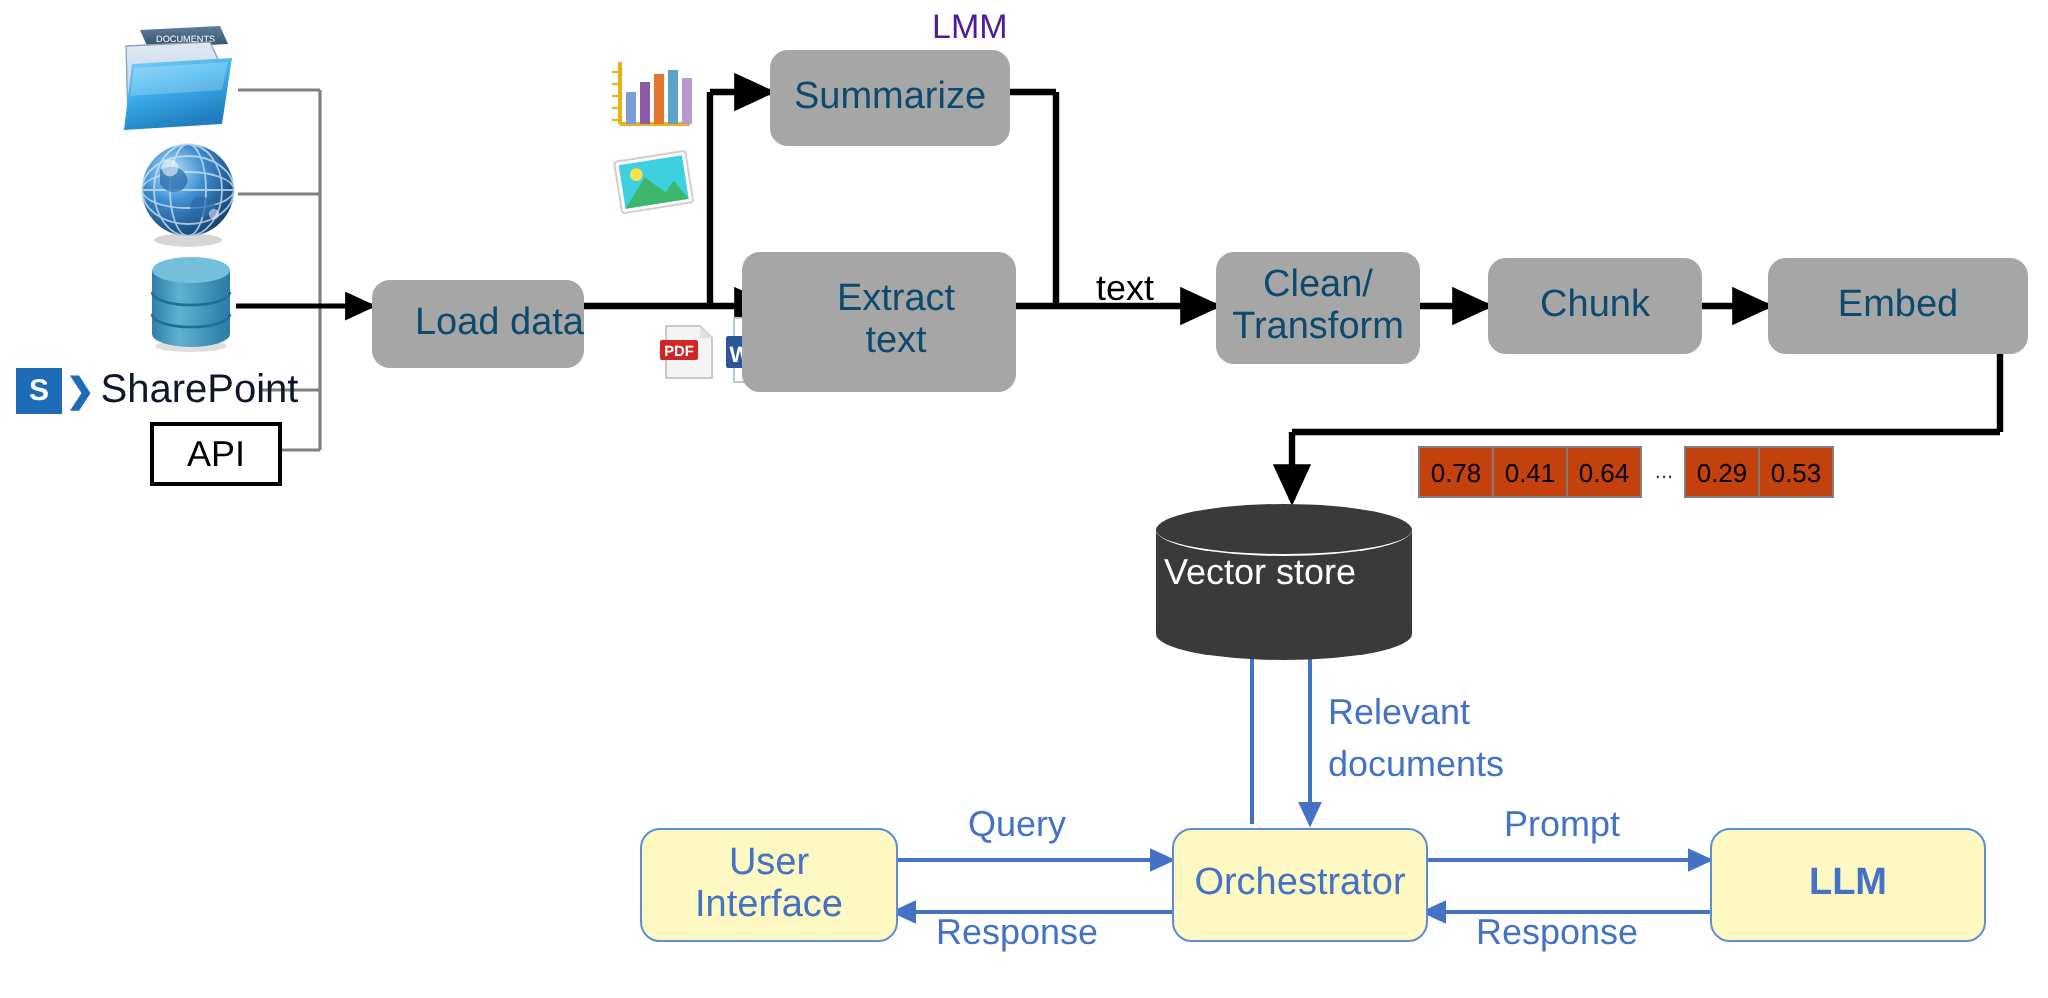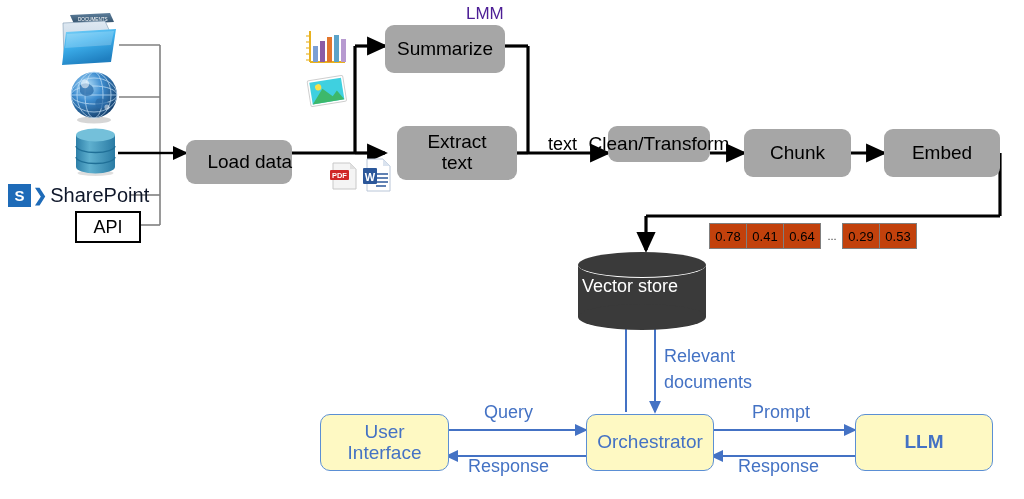--- a/index.html
+++ b/index.html
@@ -23,21 +23,21 @@
     top: 0;
     width: 1024px;
     height: 499px;
   }
 
   
   .gbox {
     position: absolute;
     background: #a6a6a6;
     border-radius: 9px;
-    color: #000000;
+    color: #0c4a6e;
     display: flex;
     align-items: center;
     justify-content: center;
     text-align: center;
     font-size: 19px;
     line-height: 1.08;
     font-family: "Liberation Sans", sans-serif;
   }
 
   
@@ -406,37 +406,37 @@
   <div class="gbox" style="left:186px; top:140px; width:106px; height:44px;justify-content:flex-end;">
     <span>Load data</span>
   </div>
 
   <div class="lbl-orange" style="left:466px; top:4px;">LMM</div>
 
   <div class="gbox" style="left:385px; top:25px; width:120px; height:48px;">
     <span>Summarize</span>
   </div>
 
-  <div class="gbox" style="left:397px; top:126px; width:120px; height:54px; flex-direction:column;">
+  <div class="gbox" style="left:371px; top:126px; width:120px; height:70px; flex-direction:column;padding-left:17px;">
     <span>Extract</span>
     <span>text</span>
   </div>
 
   <div class="lbl" style="left:548px; top:134px;">text</div>
 
-  <div class="gbox" style="left:608px; top:126px; width:102px; height:36px; flex-direction:row;">
+  <div class="gbox" style="left:608px; top:126px; width:102px; height:56px; flex-direction:column;">
     <span>Clean/</span>
     <span>Transform</span>
   </div>
 
   <div class="gbox" style="left:744px; top:129px; width:107px; height:48px;">
     <span>Chunk</span>
   </div>
 
-  <div class="gbox" style="left:884px; top:129px; width:116px; height:48px;">
+  <div class="gbox" style="left:884px; top:129px; width:130px; height:48px;">
     <span>Embed</span>
   </div>
 
   <div id="embed-vector">
     <div class="cell">0.78</div>
     <div class="cell">0.41</div>
     <div class="cell">0.64</div>
     <div class="gap">...</div>
     <div class="cell">0.29</div>
     <div class="cell">0.53</div>

